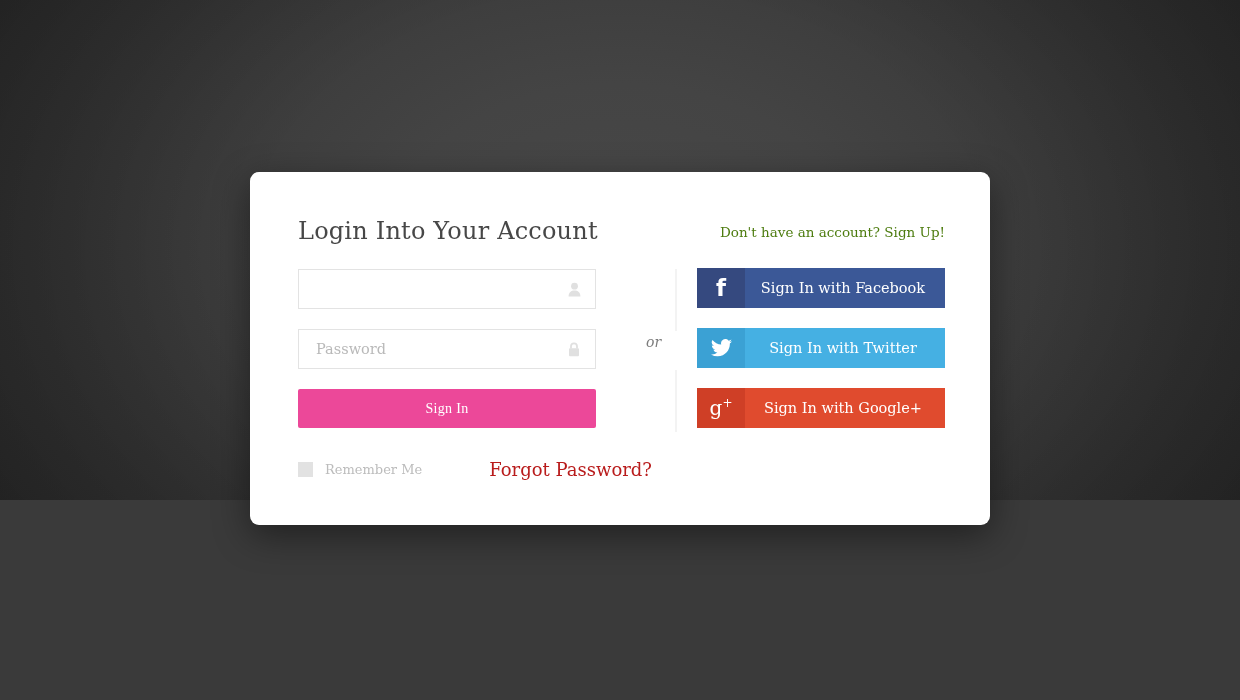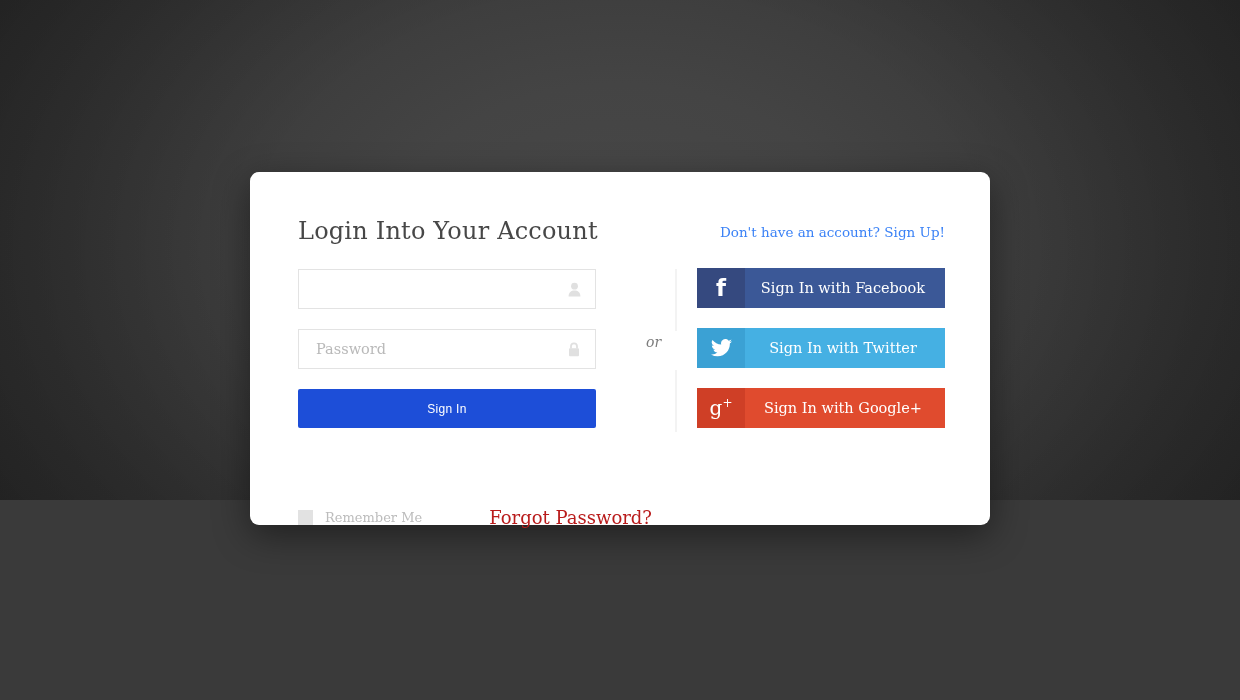--- a/index.html
+++ b/index.html
@@ -70,21 +70,21 @@
     margin: 0;
     white-space: nowrap;
   }
 
   .signup-link {
     position: absolute;
     right: 45px;
     top: 52px;
     font-family: "DejaVu Serif", "Liberation Serif", serif;
     font-size: 13.5px;
-    color: #3b82f6;
+    color: #4d7c0f;
     text-decoration: none;
     white-space: nowrap;
   }
 
   
   .left-col {
     position: absolute;
     left: 48px;
     top: 97px;
     width: 300px;
@@ -127,40 +127,39 @@
     display: flex;
     align-items: center;
     justify-content: center;
   }
   .field-icon svg { display: block; }
 
   .signin-btn {
     display: block;
     width: 298px;
     height: 39px;
-    background: #1d4ed8;
+    background: #ec4899;
     border: 0;
     border-radius: 2px;
     color: #ffffff;
-    font-family: Liberation Sans, sans-serif;
-    font-size: 12px;
+    font-family: Liberation Serif, serif;
+    font-size: 14px;
     letter-spacing: 0.3px;
     cursor: pointer;
     margin-top: 1px;
     padding: 0;
   }
 
   .bottom-row {
     position: absolute;
     left: 48px;
     top: 287px;
     width: 330px;
     display: flex;
     align-items: center;
-    margin-top: 48px;
   }
   .checkbox {
     width: 15px;
     height: 15px;
     background: #e2e2e2;
     border: 0;
     display: inline-block;
     flex: 0 0 auto;
   }
   .remember-label {

